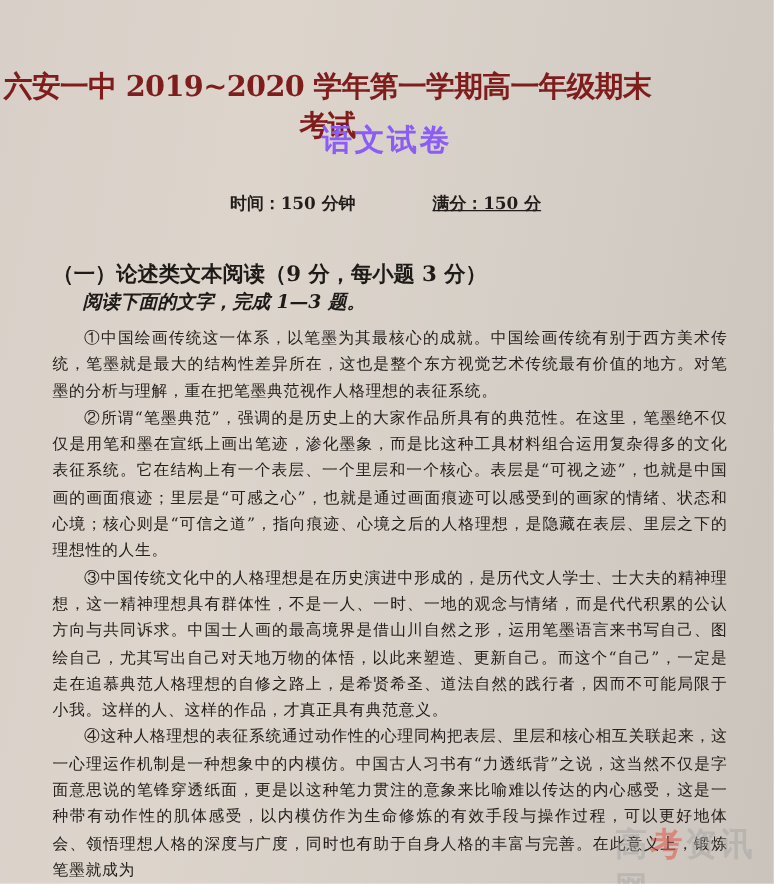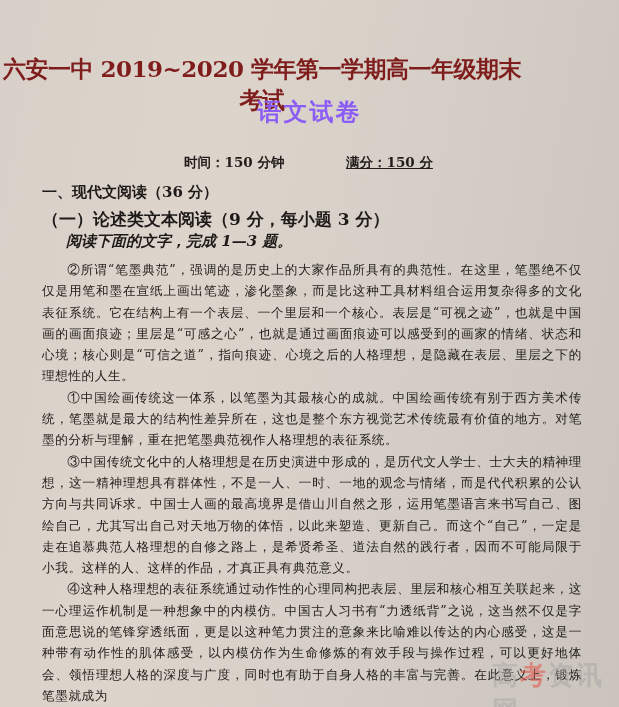--- a/index.html
+++ b/index.html
@@ -45,27 +45,26 @@
 </head>
 <body>
 
 <div class="paper">
   <div class="title">六安一中 2019~2020 学年第一学期高一年级期末考试</div>
   <div class="subtitle">语文试卷</div>
   <div class="meta">
     <span class="time">时间：150 分钟</span>
     <span class="score">满分：150 分</span>
   </div>
-  <div class="h1">一、现代文阅读（36 分）</div>
   <div class="h2">（一）论述类文本阅读（9 分，每小题 3 分）</div>
   <div class="h3">阅读下面的文字，完成 1—3 题。</div>
 
   <div class="body-text">
+    <p>①中国绘画传统这一体系，以笔墨为其最核心的成就。中国绘画传统有别于西方美术传统，笔墨就是最大的结构性差异所在，这也是整个东方视觉艺术传统最有价值的地方。对笔墨的分析与理解，重在把笔墨典范视作人格理想的表征系统。</p>
     <p>②所谓“笔墨典范”，强调的是历史上的大家作品所具有的典范性。在这里，笔墨绝不仅仅是用笔和墨在宣纸上画出笔迹，渗化墨象，而是比这种工具材料组合运用复杂得多的文化表征系统。它在结构上有一个表层、一个里层和一个核心。表层是“可视之迹”，也就是中国画的画面痕迹；里层是“可感之心”，也就是通过画面痕迹可以感受到的画家的情绪、状态和心境；核心则是“可信之道”，指向痕迹、心境之后的人格理想，是隐藏在表层、里层之下的理想性的人生。</p>
-    <p>①中国绘画传统这一体系，以笔墨为其最核心的成就。中国绘画传统有别于西方美术传统，笔墨就是最大的结构性差异所在，这也是整个东方视觉艺术传统最有价值的地方。对笔墨的分析与理解，重在把笔墨典范视作人格理想的表征系统。</p>
     <p class="p3">③中国传统文化中的人格理想是在历史演进中形成的，是历代文人学士、士大夫的精神理想，这一精神理想具有群体性，不是一人、一时、一地的观念与情绪，而是代代积累的公认方向与共同诉求。中国士人画的最高境界是借山川自然之形，运用笔墨语言来书写自己、图绘自己，尤其写出自己对天地万物的体悟，以此来塑造、更新自己。而这个“自己”，一定是走在追慕典范人格理想的自修之路上，是希贤希圣、道法自然的践行者，因而不可能局限于小我。这样的人、这样的作品，才真正具有典范意义。</p>
     <p>④这种人格理想的表征系统通过动作性的心理同构把表层、里层和核心相互关联起来，这一心理运作机制是一种想象中的内模仿。中国古人习书有“力透纸背”之说，这当然不仅是字面意思说的笔锋穿透纸面，更是以这种笔力贯注的意象来比喻难以传达的内心感受，这是一种带有动作性的肌体感受，以内模仿作为生命修炼的有效手段与操作过程，可以更好地体会、领悟理想人格的深度与广度，同时也有助于自身人格的丰富与完善。在此意义上，锻炼笔墨就成为</p>
   </div>
 
   <div class="watermark">
     <span>高</span><span class="red">考</span><span>资讯网</span>
   </div>
 </div>
 
 </body></html>

